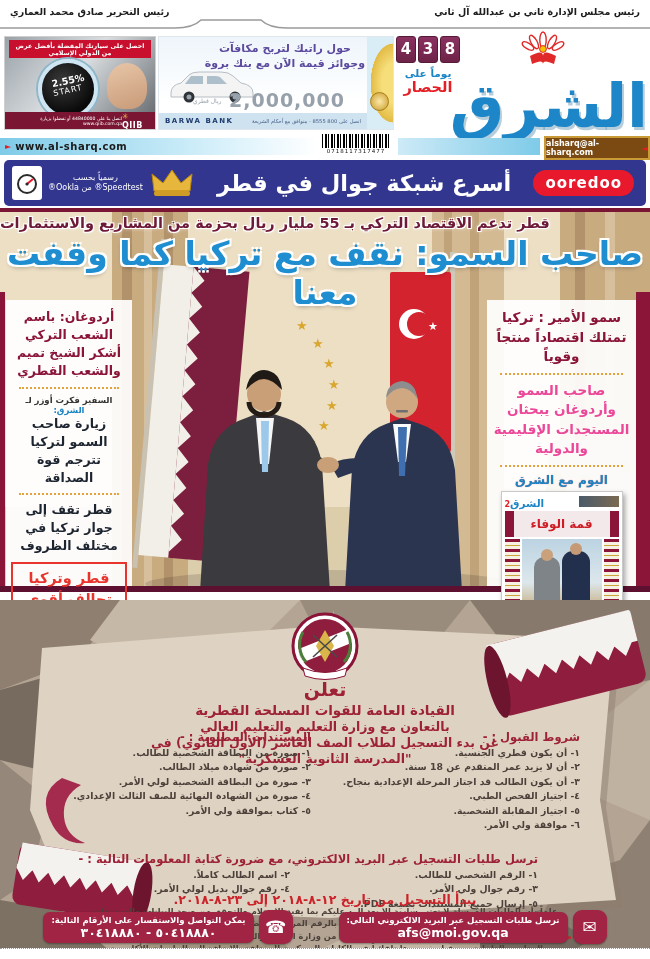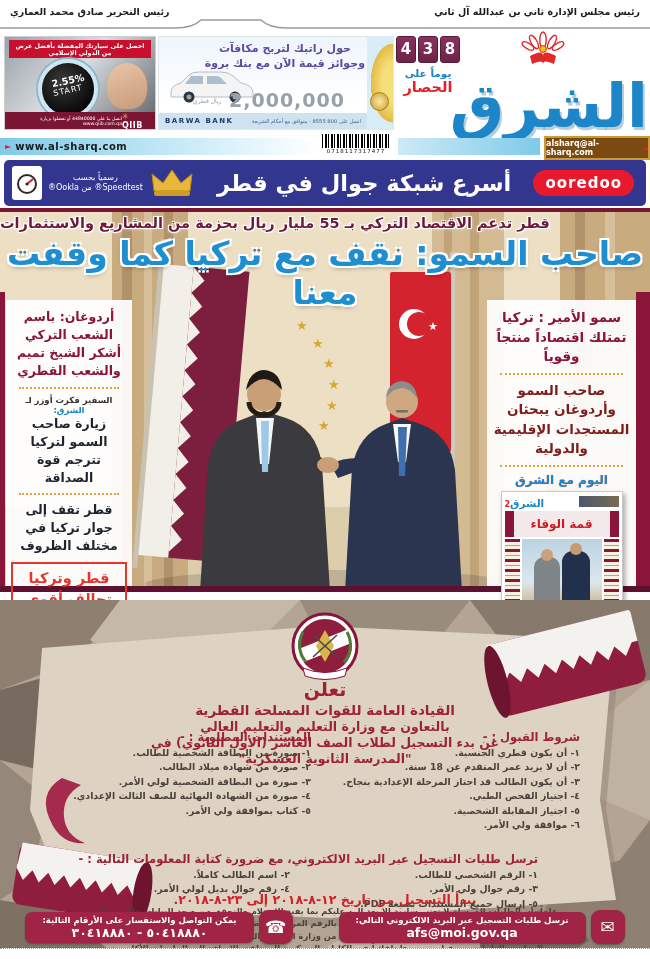--- a/index.html
+++ b/index.html
@@ -66,21 +66,21 @@
           text-shadow:-2px -2px 0 #fff,2px -2px 0 #fff,-2px 2px 0 #fff,2px 2px 0 #fff,0 3px 4px rgba(0,0,0,.25);}
   .frameL{position:absolute;left:0;top:80px;width:5px;height:294px;background:#8a1538;}
   .frameR{position:absolute;left:636px;top:80px;width:14px;height:294px;background:#8a1538;}
   .frameB{position:absolute;left:0;top:374px;width:650px;height:6px;background:#5e1030;}
   .sidecol{position:absolute;top:88px;height:286px;background:rgba(255,255,255,.92);box-sizing:border-box;padding:8px 5px;direction:rtl;text-align:center;}
   .leftcol{left:6px;width:126px;}
   .rightcol{left:487px;width:149px;}
   .t-maroon{color:#8a1538;font-weight:bold;font-size:12.5px;line-height:1.45;}
   .t-dark{color:#1c2430;font-weight:bold;font-size:12.5px;line-height:1.45;}
   .rightcol .t-maroon{font-size:13.5px;}
-  .rightcol .t-dark{font-size:13.5px;color:#7f1d1d;}
+  .rightcol .t-dark{font-size:13.5px;color:#ec4899;}
   .dotdiv{border-bottom:2px dotted #e3a33c;margin:6px 8px;}
   .amb{font-size:8.5px;color:#333;font-weight:bold;}
   .amb b{color:#1b84c5;}
   .redbox{border:2px solid #e8342c;margin-top:7px;padding:4px 2px;}
   .redbox .ttl{color:#e8342c;font-weight:bold;font-size:14.5px;line-height:1.4;}
   .redbox .sub{font-size:8.5px;font-weight:bold;color:#222;margin-top:3px;}
   .redbox .pg{color:#e31e25;}
   .pages{font-size:8px;font-weight:bold;color:#222;margin-top:5px;direction:ltr;}
   .today{color:#1b84c5;font-weight:bold;font-size:12px;text-shadow:0 0 1px rgba(220,30,40,.6);margin:2px 0 4px;}
   
@@ -116,21 +116,21 @@
   .cols2-h{position:absolute;top:252px;right:112px;color:#9e2235;font-weight:bold;font-size:11.5px;direction:rtl;}
   .cols2{position:absolute;top:268px;left:60px;right:112px;display:flex;direction:rtl;gap:18px;}
   .note{position:absolute;left:90px;right:90px;direction:rtl;text-align:center;color:#4c413a;font-size:8.3px;font-weight:bold;line-height:1.5;}
   .note1{top:305px;}
   .note2{top:330px;left:70px;right:70px;}
   .note2 .red{color:#cc2229;}
   .sdate{position:absolute;top:292px;width:100%;text-align:center;direction:rtl;color:#cc2229;font-weight:800;font-size:12.5px;}
   .contact{position:absolute;top:310px;left:0;width:100%;display:flex;direction:rtl;justify-content:center;gap:46px;}
   .pill{display:flex;direction:rtl;align-items:center;gap:5px;}
   .pill-ic{width:34px;height:34px;background:#a12445;border-radius:9px;color:#fff;font-size:17px;display:flex;align-items:center;justify-content:center;box-shadow:0 1px 2px rgba(0,0,0,.35);}
-  .pill-bd{background:#a12445;border-radius:7px;padding:3px 17px;color:#fff;text-align:center;box-shadow:0 1px 2px rgba(0,0,0,.35);}
+  .pill-bd{background:#a12445;border-radius:7px;padding:3px 8px;color:#fff;text-align:center;box-shadow:0 1px 2px rgba(0,0,0,.35);}
   .pill-l1{font-size:8.5px;font-weight:bold;}
   .pill-l2{font-size:12.5px;font-weight:800;direction:ltr;}
   .footer-strip{left:0;top:948px;width:650px;height:11px;background:#fff;border-top:1px dotted #9a9a9a;}
 </style>
 </head>
 <body>
 
 <div class="page">
 
   <div class="abs hdr-name" style="right:10px;top:6px;" dir="rtl">رئيس مجلس الإدارة ثاني بن عبدالله آل ثاني</div>

